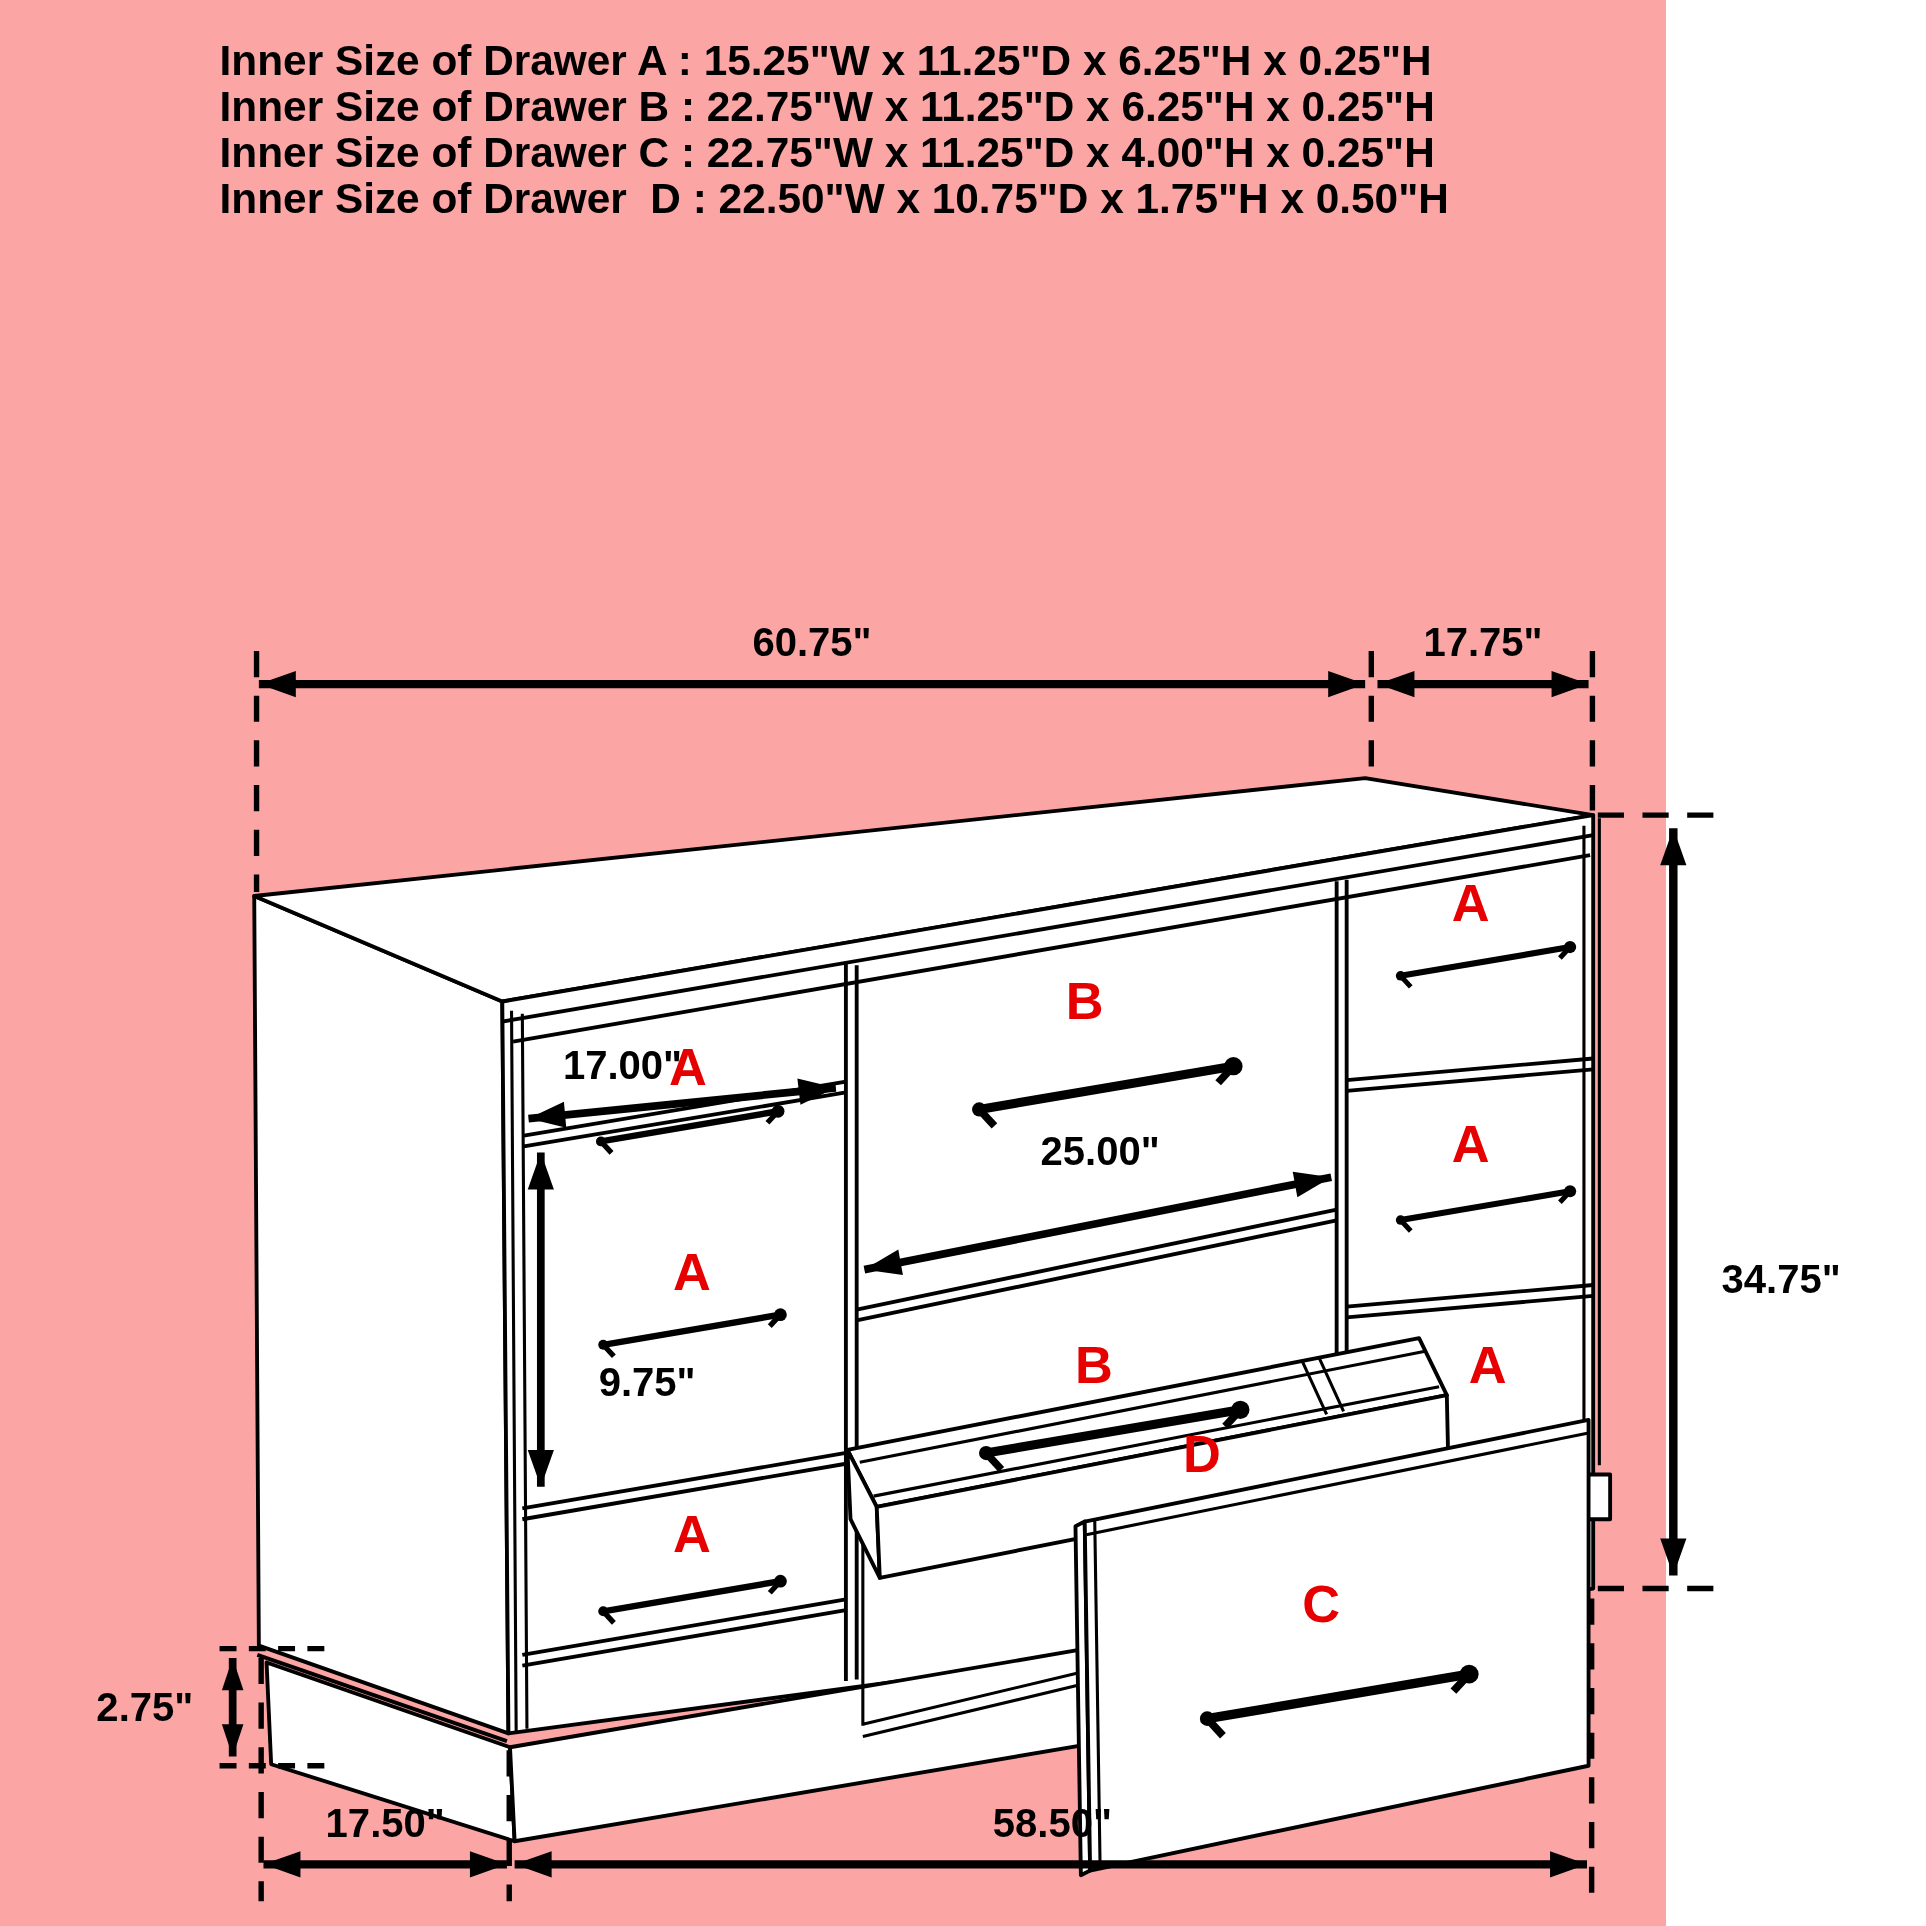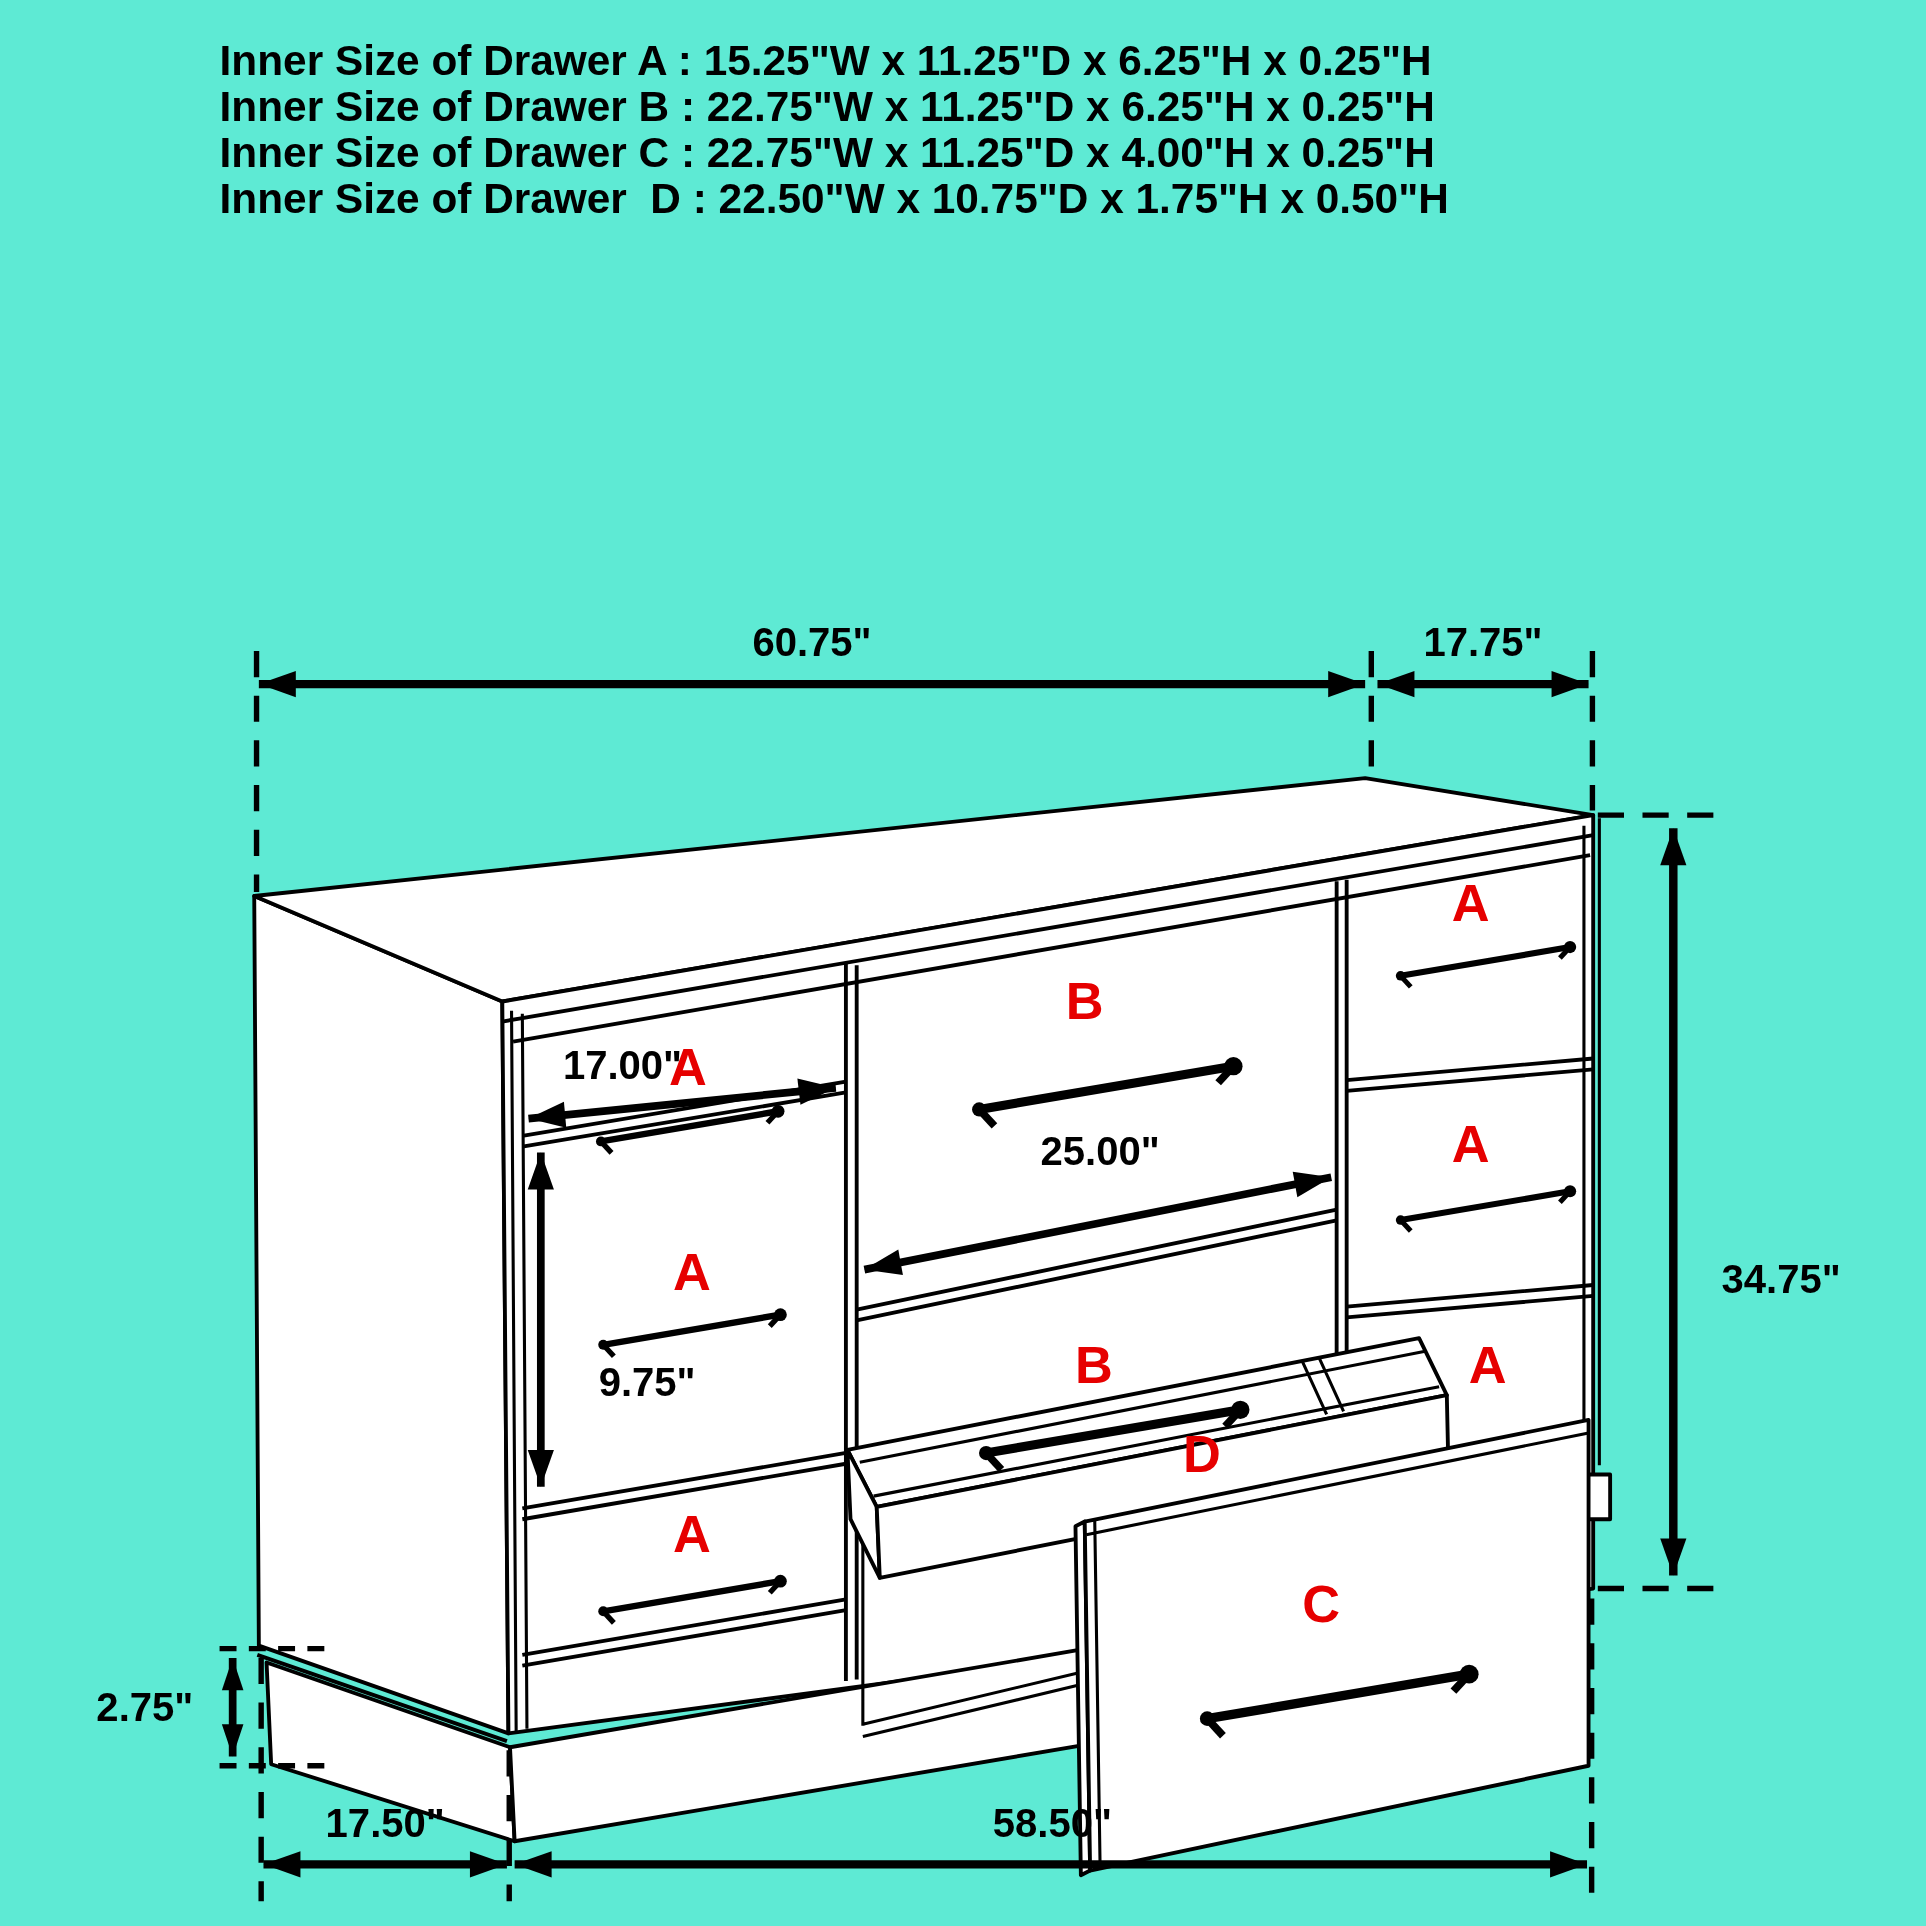--- a/index.html
+++ b/index.html
@@ -1,16 +1,16 @@
 <!DOCTYPE html>
 <html style="font-size:12.3px"><head>
 <meta charset="utf-8">
 <style>
   html,body{margin:0;padding:0;background:#fff;}
-  #stage{width:1926px;height:1926px;background:#5eead4;position:relative;font-family:"Liberation Sans",sans-serif;}
+  #stage{width:1666px;height:1926px;background:#fca5a5;position:relative;font-family:"Liberation Sans",sans-serif;}
   svg{display:block;}
   .face{fill:#fff;stroke:#000;stroke-width:5;stroke-linejoin:round;}
   .ln{fill:none;stroke:#000;stroke-width:5;}
   .thin{fill:none;stroke:#000;stroke-width:4;}
   .dimln{fill:none;stroke:#000;stroke-width:11;}
   .dimln2{fill:none;stroke:#000;stroke-width:10;}
   .dash{fill:none;stroke:#000;stroke-width:7;stroke-dasharray:34 24;}
   .tick{fill:none;stroke:#000;stroke-width:7;stroke-dasharray:22 16;}
   .head{fill:#000;stroke:none;}
   .hdr{font:700 55px "Liberation Sans",sans-serif;fill:#000;white-space:pre;}

